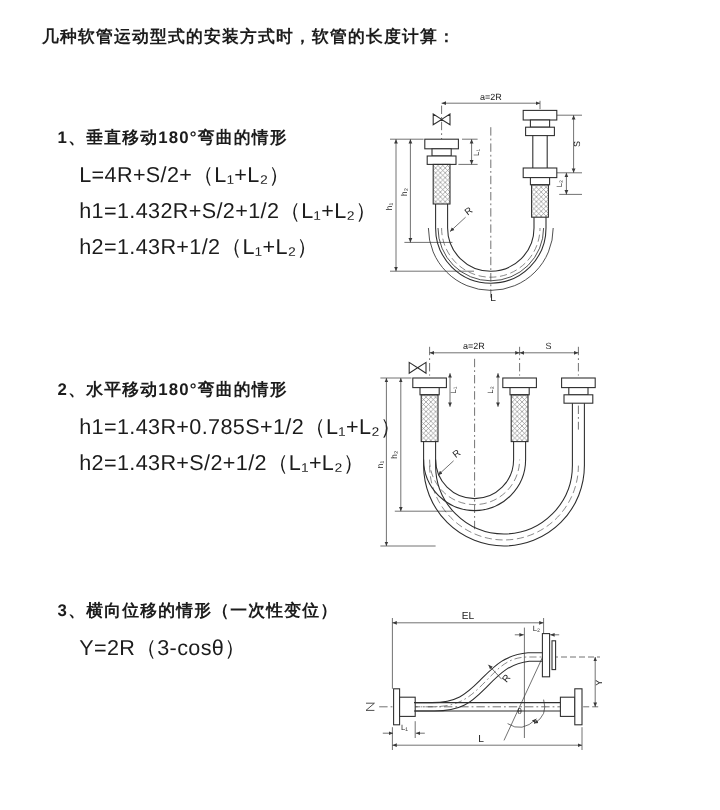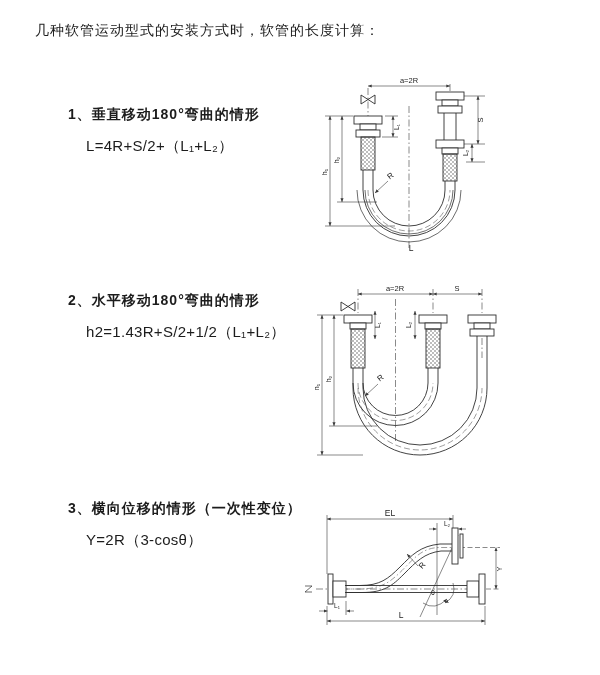--- a/index.html
+++ b/index.html
@@ -1,38 +1,41 @@
 <!DOCTYPE html>
 <html><head>
 <meta charset="utf-8">
 <style>
   html,body{margin:0;padding:0;background:#fff;}
   body{font-family:"Liberation Sans","DejaVu Sans",sans-serif;color:#1c1c1c;}
   .page{position:relative;width:600px;height:675px;background:#ffffff;overflow:hidden;}
-  .title{position:absolute;left:35px;top:22px;font-size:14px;font-weight:normal;letter-spacing:1px;}
-  .section{position:absolute;margin-left:20px;}
+  .title{position:absolute;left:35px;top:22px;font-size:14px;font-weight:bold;letter-spacing:1px;}
+  .section{position:absolute;}
   .sec-heading{font-size:14px;font-weight:bold;letter-spacing:1px;margin:0 0 14px 0;}
-  .formula{font-size:15px;font-weight:normal;letter-spacing:.3px;margin:0 0 14px 18px;line-height:16px;}
+  .formula{font-size:18px;font-weight:normal;letter-spacing:.3px;margin:0 0 14px 18px;line-height:16px;}
   .diag{position:absolute;}
   svg text{font-family:"Liberation Sans","DejaVu Sans",sans-serif;fill:#222;}
 </style>
 </head>
 <body>
 
 <div class="page">
 
   <div class="title">几种软管运动型式的安装方式时，软管的长度计算：</div>
 
   <div class="section" style="left:48px;top:106px;">
     <div class="sec-heading">1、垂直移动180°弯曲的情形</div>
     <div class="formula">L=4R+S/2+（L₁+L₂）</div>
+    <div class="formula">h1=1.432R+S/2+1/2（L₁+L₂）</div>
+    <div class="formula">h2=1.43R+1/2（L₁+L₂）</div>
   </div>
 
-  <div class="section" style="left:48px;top:292px;">
+  <div class="section" style="left:48px;top:316px;">
     <div class="sec-heading">2、水平移动180°弯曲的情形</div>
+    <div class="formula">h1=1.43R+0.785S+1/2（L₁+L₂）</div>
     <div class="formula">h2=1.43R+S/2+1/2（L₁+L₂）</div>
   </div>
 
   <div class="section" style="left:48px;top:500px;">
     <div class="sec-heading">3、横向位移的情形（一次性变位）</div>
     <div class="formula">Y=2R（3-cosθ）</div>
   </div>
 
   <svg class="diag" style="left:315px;top:72px;" width="270" height="185" viewBox="0 0 270 185">
     <defs>

